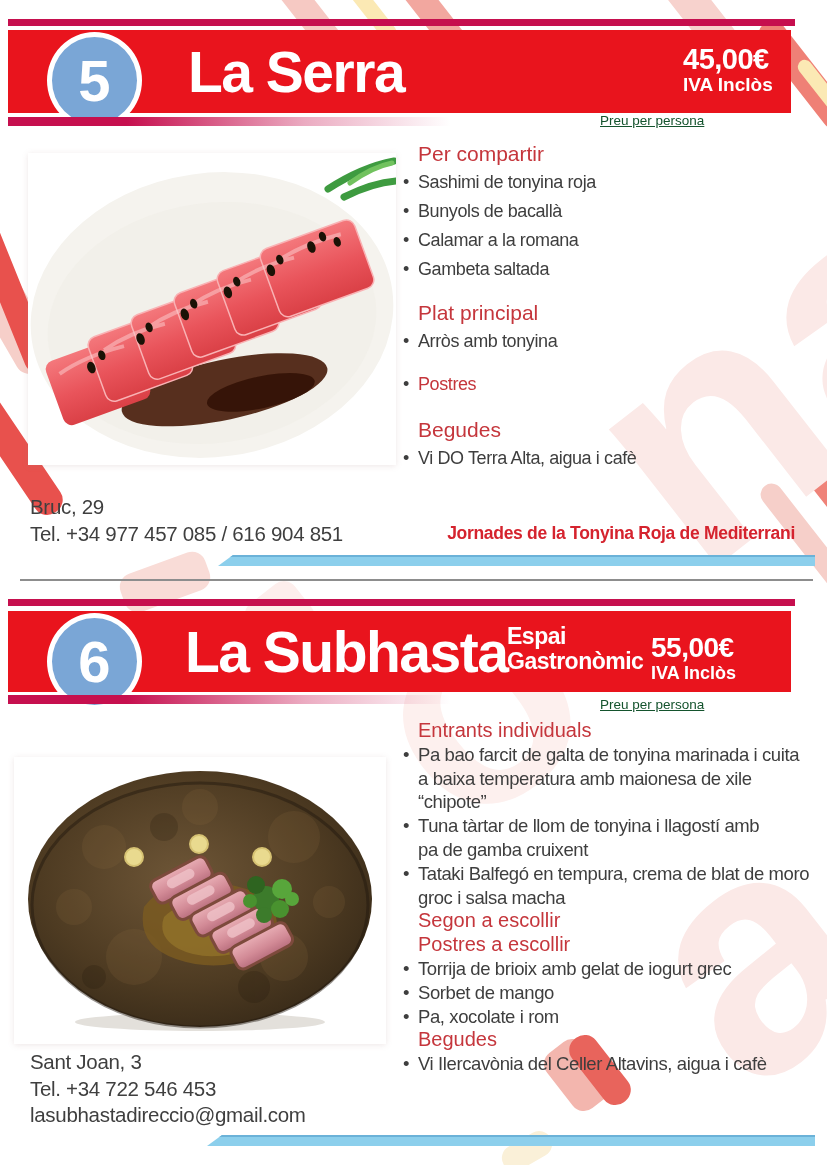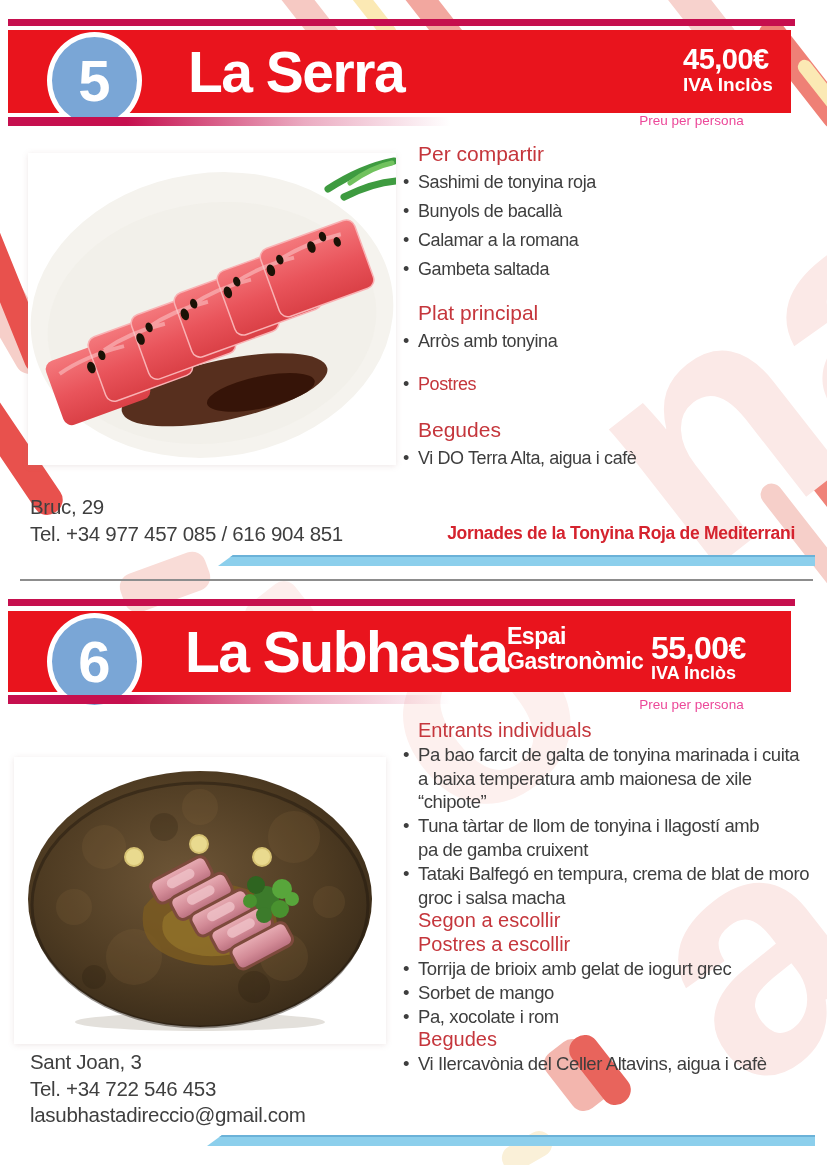--- a/index.html
+++ b/index.html
@@ -20,22 +20,22 @@
      background:#7aa6d6;border:5px solid #fff;box-sizing:border-box;
      display:flex;align-items:center;justify-content:center;
      color:#fff;font-size:58px;font-weight:700;}
   .bname{position:absolute;left:180px;top:0;height:100%;display:flex;align-items:center;
      color:#fff;font-size:57px;font-weight:700;letter-spacing:-1.5px;}
   .bsub{position:absolute;left:499px;top:13px;color:#fff;font-size:23px;font-weight:700;
      line-height:25px;white-space:pre-line;letter-spacing:-.5px;}
   .bprice{position:absolute;color:#fff;}
   .bprice .p{font-size:29px;font-weight:700;line-height:30px;letter-spacing:-.5px;}
   .bprice .v{font-size:19px;font-weight:700;line-height:21px;}
-  .ppnote{position:absolute;left:600px;width:183px;text-align:center;
-     color:#ec4899;font-size:13.5px;font-weight:400;}
+  .ppnote{position:absolute;left:600px;width:183px;text-align:left;
+     color:#14532d;font-size:13.5px;font-weight:400;text-decoration:underline;}
   
   .menu{position:absolute;left:399px;}
   .menu h3{margin:0 0 2px 19px;font-weight:400;color:#c5363c;}
   .menu ul{margin:0;padding:0;list-style:none;}
   .menu li{position:relative;padding-left:19px;color:#3e3e3e;white-space:pre-line;}
   .menu li::before{content:"\2022";position:absolute;left:4px;color:#3e3e3e;}
   .menu li.redline{color:#c5363c;}
   .m5 h3{font-size:21px;line-height:24px;}
   .m5 li{font-size:18px;line-height:29px;letter-spacing:-.4px;}
   .m5 .gap17{height:17px;}.m5 .gap14{height:14px;}.m5 .gap19{height:19px;}
@@ -185,21 +185,21 @@
 
     <section>
       <div class="stripe-top" style="top:599px;"></div>
 
       <div class="banner" style="top:611px;height:81px;">
         <div class="badge">6</div>
         <div class="bname" style="left:177px;">La Subhasta</div>
         <div class="bsub">Espai
 Gastronòmic</div>
         <div class="bprice" style="left:643px;top:22px;">
-          <div class="p" style="font-size:32px;">55,00€</div>
+          <div class="p" style="font-size:28px;">55,00€</div>
           <div class="v" style="font-size:18px;">IVA Inclòs</div>
         </div>
       </div>
 
       <div class="stripe-fade" style="top:695px;"></div>
       <div class="ppnote" style="top:697px;">Preu per persona</div>
 
       <div class="photo" style="left:14px;top:757px;width:372px;height:287px;">
         <svg width="372" height="287" viewBox="0 0 372 287">
           <defs>

